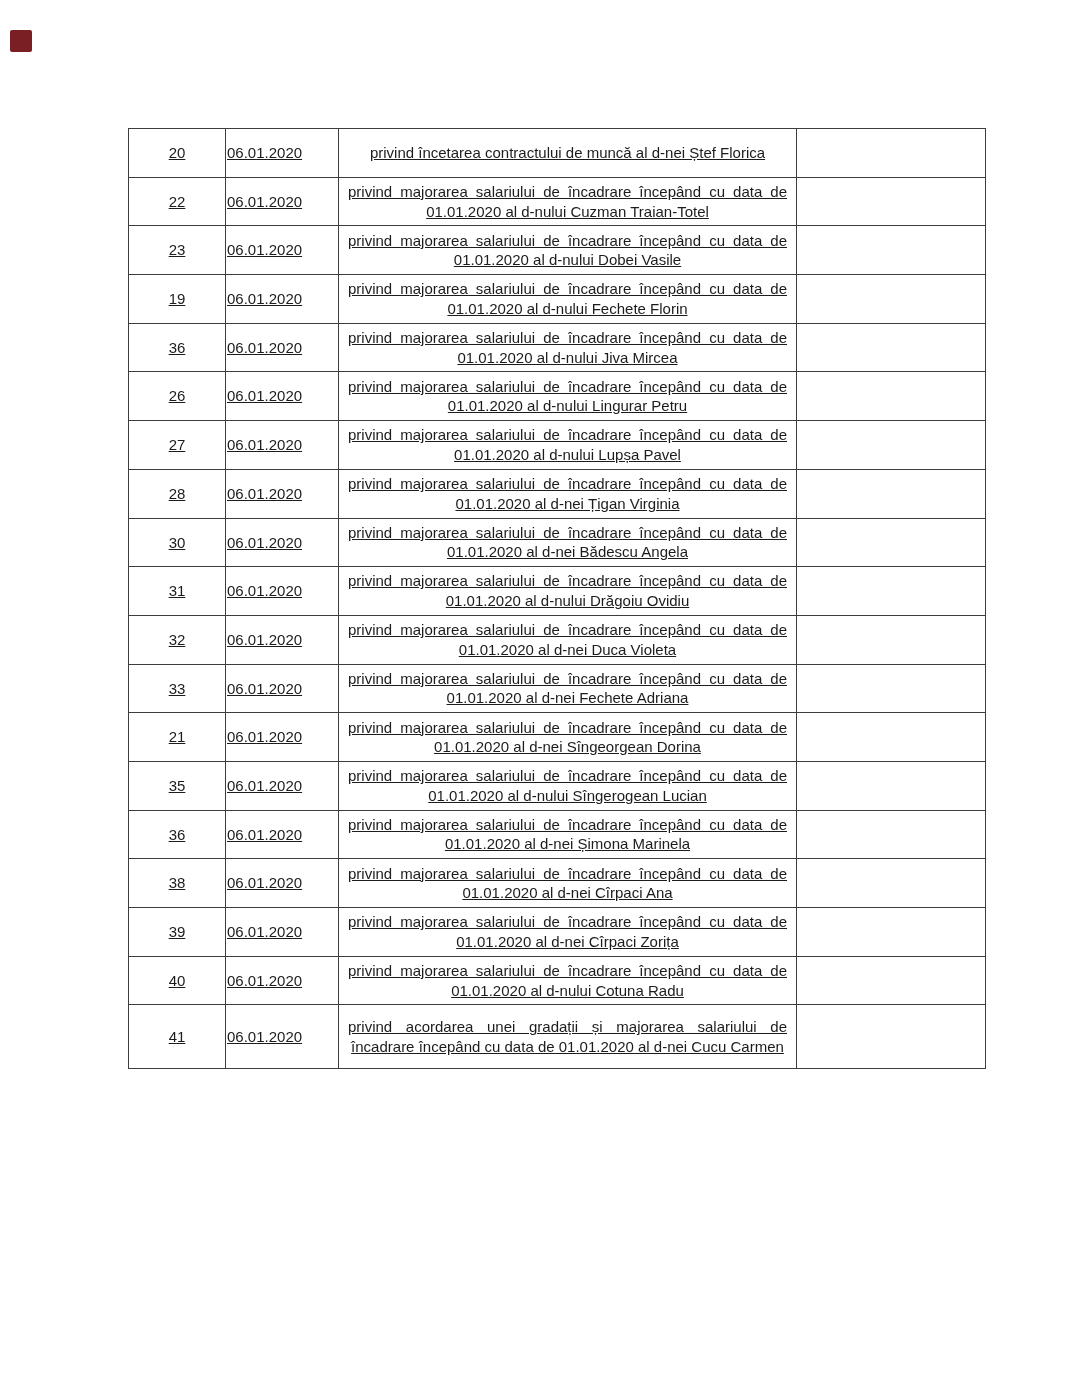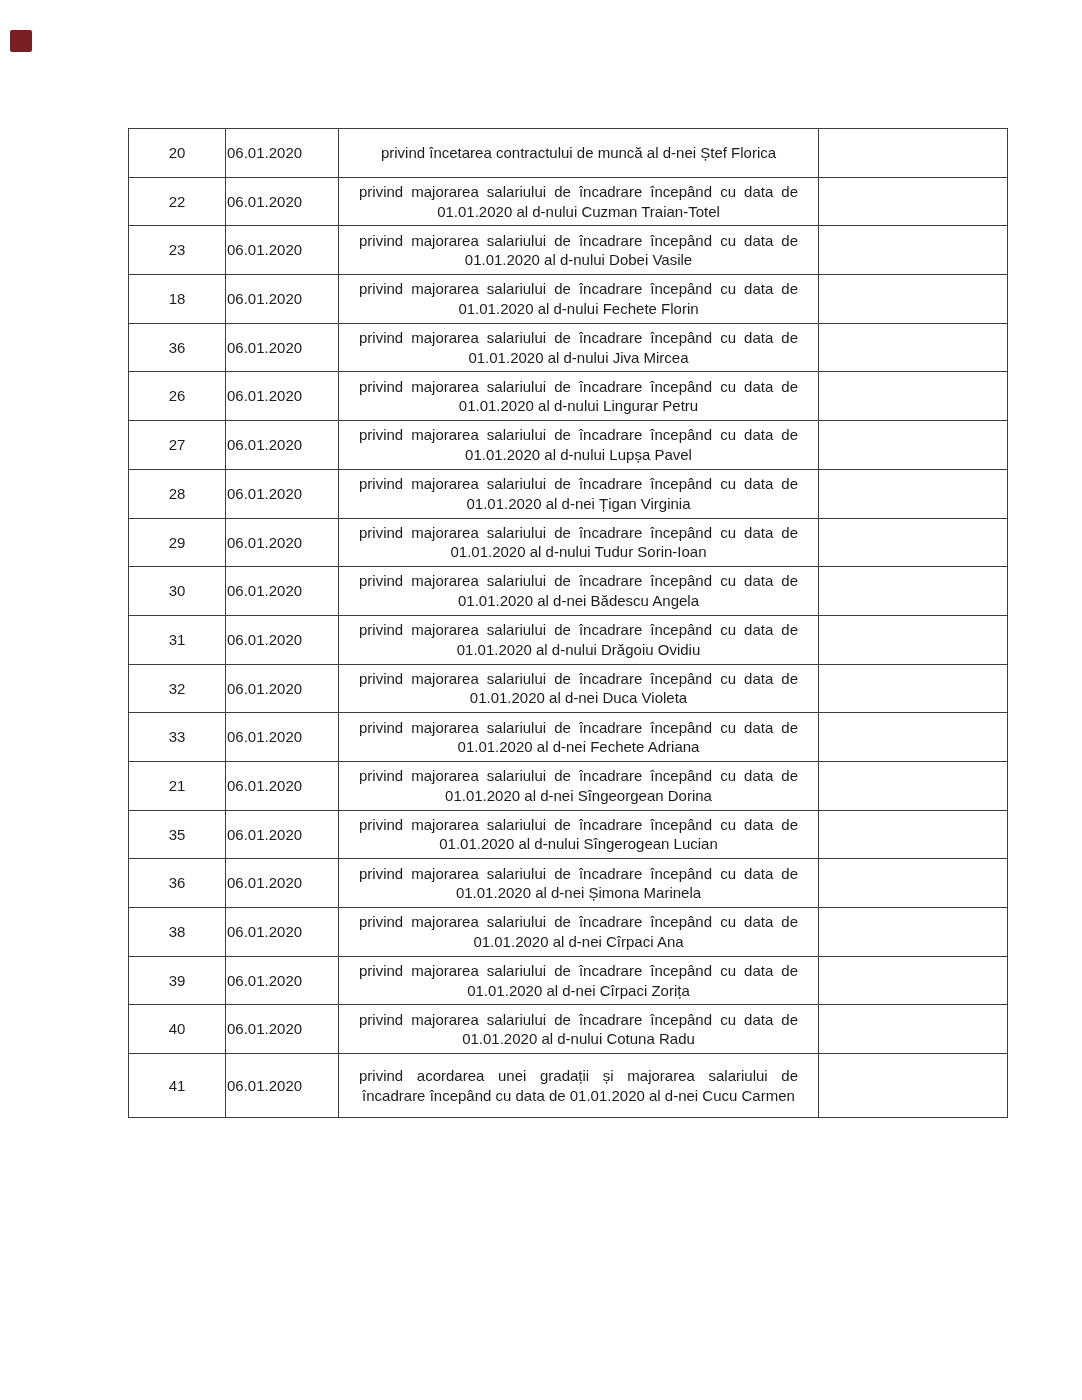--- a/index.html
+++ b/index.html
@@ -34,37 +34,38 @@
   }
   table.decisions td {
     border: 1.4px solid #3d3d3d;
     vertical-align: middle;
     font-size: 15px;
     line-height: 19.6px;
     overflow: hidden;
   }
   table.decisions tr {
     height: 48.7px;
+    text-decoration: underline;
   }
   table.decisions tr:last-child {
     height: 64px;
   }
   td.col-nr {
     width: 94px;
     text-align: center;
   }
   td.col-date {
     width: 110px;
     text-align: left;
   }
   td.col-desc {
     width: 439px;
     text-align: justify;
     text-align-last: center;
-    padding: 2px 20px;
+    padding: 2px 9px;
     margin-top: 16px;
   }
   td.col-empty {
     width: 186px;
   }
 </style>
 </head>
 <body>
 
 <div class="corner-marker" style="background: rgb(122, 31, 36);"></div>
@@ -83,21 +84,21 @@
         <td class="col-desc">privind majorarea salariului de încadrare începând cu data de 01.01.2020 al d-nului Cuzman Traian-Totel</td>
         <td class="col-empty"></td>
       </tr>
       <tr>
         <td class="col-nr">23</td>
         <td class="col-date">06.01.2020</td>
         <td class="col-desc">privind majorarea salariului de încadrare începând cu data de 01.01.2020 al d-nului Dobei Vasile</td>
         <td class="col-empty"></td>
       </tr>
       <tr>
-        <td class="col-nr">18</td>
+        <td class="col-nr">19</td>
         <td class="col-date">06.01.2020</td>
         <td class="col-desc">privind majorarea salariului de încadrare începând cu data de 01.01.2020 al d-nului Fechete Florin</td>
         <td class="col-empty"></td>
       </tr>
       <tr>
         <td class="col-nr">36</td>
         <td class="col-date">06.01.2020</td>
         <td class="col-desc">privind majorarea salariului de încadrare începând cu data de 01.01.2020 al d-nului Jiva Mircea</td>
         <td class="col-empty"></td>
       </tr>
@@ -110,26 +111,20 @@
       <tr>
         <td class="col-nr">27</td>
         <td class="col-date">06.01.2020</td>
         <td class="col-desc">privind majorarea salariului de încadrare începând cu data de 01.01.2020 al d-nului Lupșa Pavel</td>
         <td class="col-empty"></td>
       </tr>
       <tr>
         <td class="col-nr">28</td>
         <td class="col-date">06.01.2020</td>
         <td class="col-desc">privind majorarea salariului de încadrare începând cu data de 01.01.2020 al d-nei Țigan Virginia</td>
-        <td class="col-empty"></td>
-      </tr>
-      <tr>
-        <td class="col-nr">29</td>
-        <td class="col-date">06.01.2020</td>
-        <td class="col-desc">privind majorarea salariului de încadrare începând cu data de 01.01.2020 al d-nului Tudur Sorin-Ioan</td>
         <td class="col-empty"></td>
       </tr>
       <tr>
         <td class="col-nr">30</td>
         <td class="col-date">06.01.2020</td>
         <td class="col-desc">privind majorarea salariului de încadrare începând cu data de 01.01.2020 al d-nei Bădescu Angela</td>
         <td class="col-empty"></td>
       </tr>
       <tr>
         <td class="col-nr">31</td>

